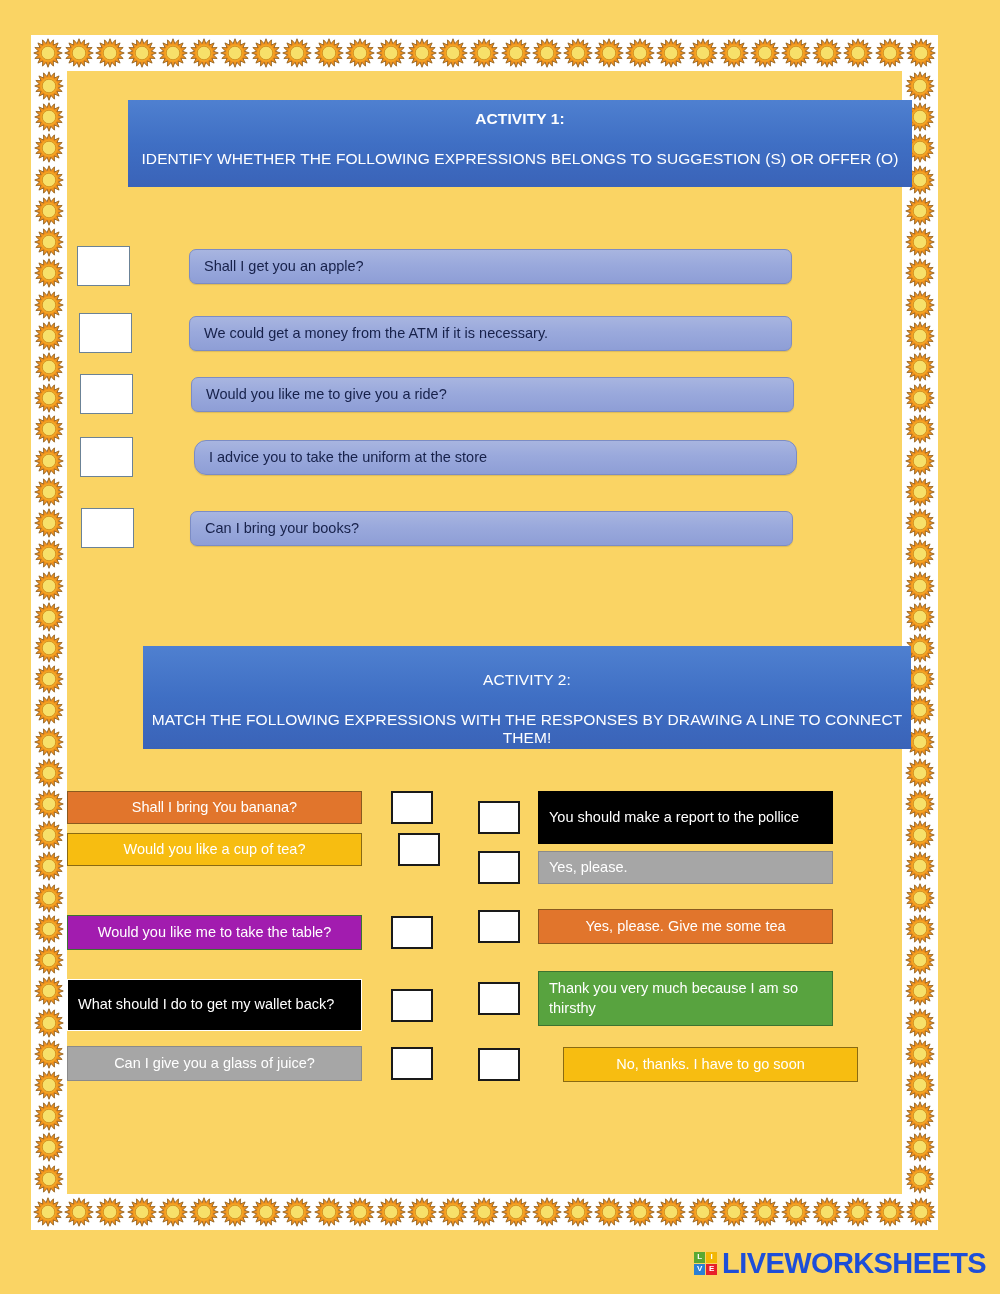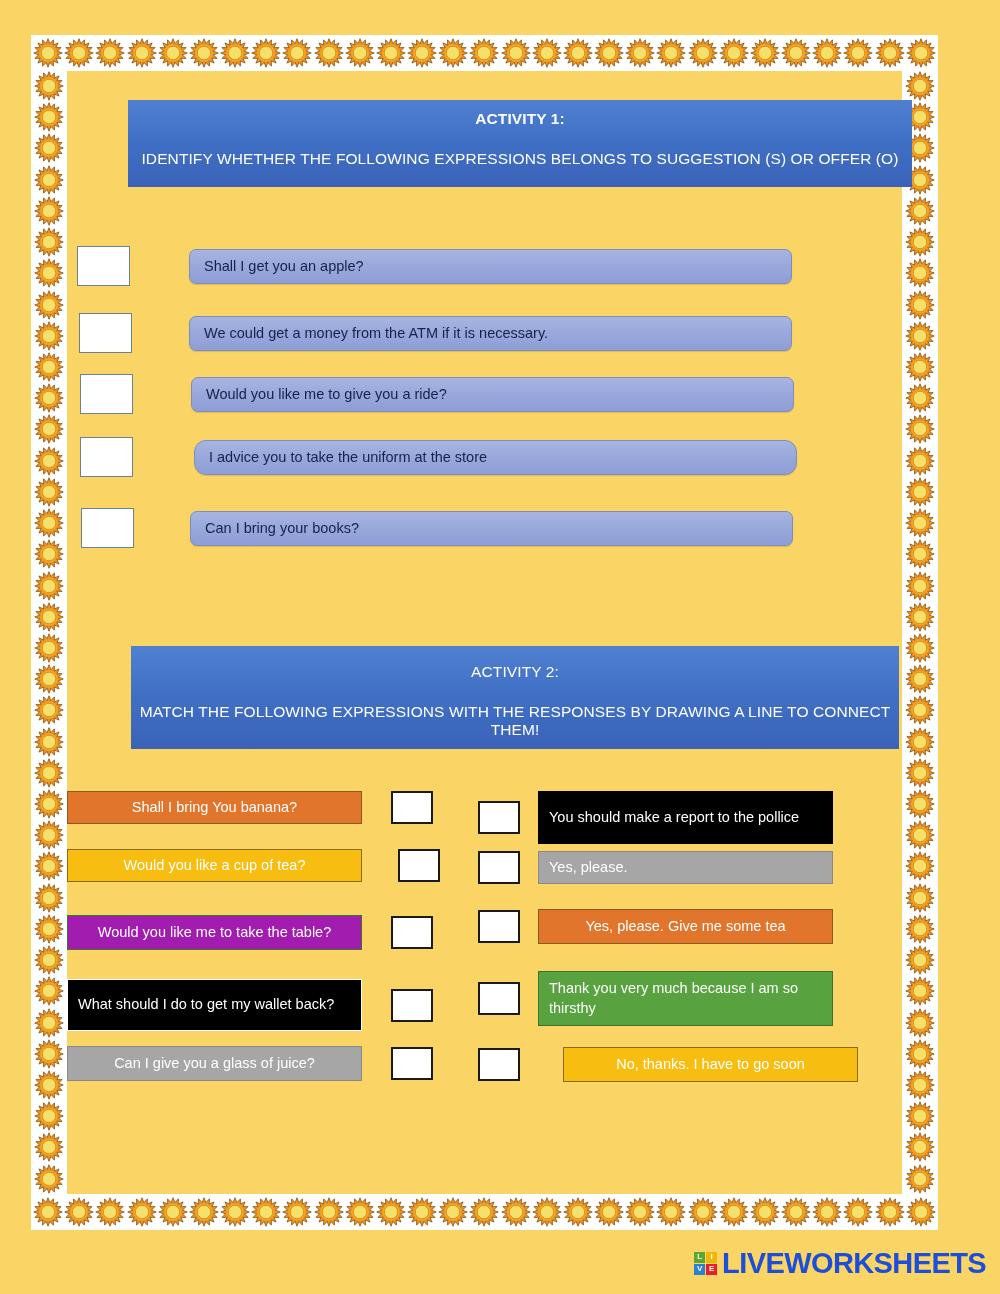--- a/index.html
+++ b/index.html
@@ -89,25 +89,25 @@
   #header1 {
     left: 61px;
     top: 29px;
     width: 784px;
     height: 87px;
     padding-top: 10px;
   }
   #header1 .line1 { margin-bottom: 22px; }
 
   #header2 {
-    left: 64px;
+    left: 76px;
     top: 575px;
     width: 768px;
     height: 103px;
-    padding-top: 17px;
+    padding-top: 25px;
   }
   #header2 .line1 { font-weight: normal; margin-bottom: 22px; }
 
   
   #act1-rows {
     position: absolute;
     left: 0;
     top: 175px;
     width: 835px;
   }
@@ -922,21 +922,21 @@
     <div class="activity-header" id="header2">
       <div class="line1">ACTIVITY 2:</div>
       <div class="line2">MATCH THE FOLLOWING EXPRESSIONS WITH THE RESPONSES BY DRAWING A LINE TO CONNECT THEM!</div>
     </div>
 
     <div id="act2">
         <div class="a2-row a2-left" style="top: 0px;">
           <div class="a2-chip center" style="width: 295px; min-height: 33px; height: 33px; background: rgb(225, 117, 44); border: 1.8px solid rgb(138, 90, 30);">Shall I bring You banana?</div>
           <div class="a2-box" style="margin-left: 29px;"></div>
         </div>
-        <div class="a2-row a2-left" style="top: 58px; gap: 7px;">
+        <div class="a2-row a2-left" style="top: 42px; gap: 7px;">
           <div class="a2-chip center" style="width: 295px; min-height: 33px; height: 33px; background: rgb(247, 189, 17); border: 1.8px solid rgb(138, 106, 18);">Would you like a cup of tea?</div>
           <div class="a2-box" style="margin-left: 29px;"></div>
         </div>
         <div class="a2-row a2-left" style="top: 124px;">
           <div class="a2-chip center" style="width: 295px; min-height: 35px; height: 35px; background: #a21caf; border: 1.8px solid rgb(61, 115, 48);">Would you like me to take the table?</div>
           <div class="a2-box" style="margin-left: 29px;"></div>
         </div>
         <div class="a2-row a2-left" style="top: 188px;">
           <div class="a2-chip left-align" style="width: 295px; min-height: 52px; height: 52px; background: rgb(0, 0, 0); border: 1.8px solid rgb(255, 255, 255);">What should I do to get my wallet back?</div>
           <div class="a2-box" style="margin-left: 29px;"></div>

